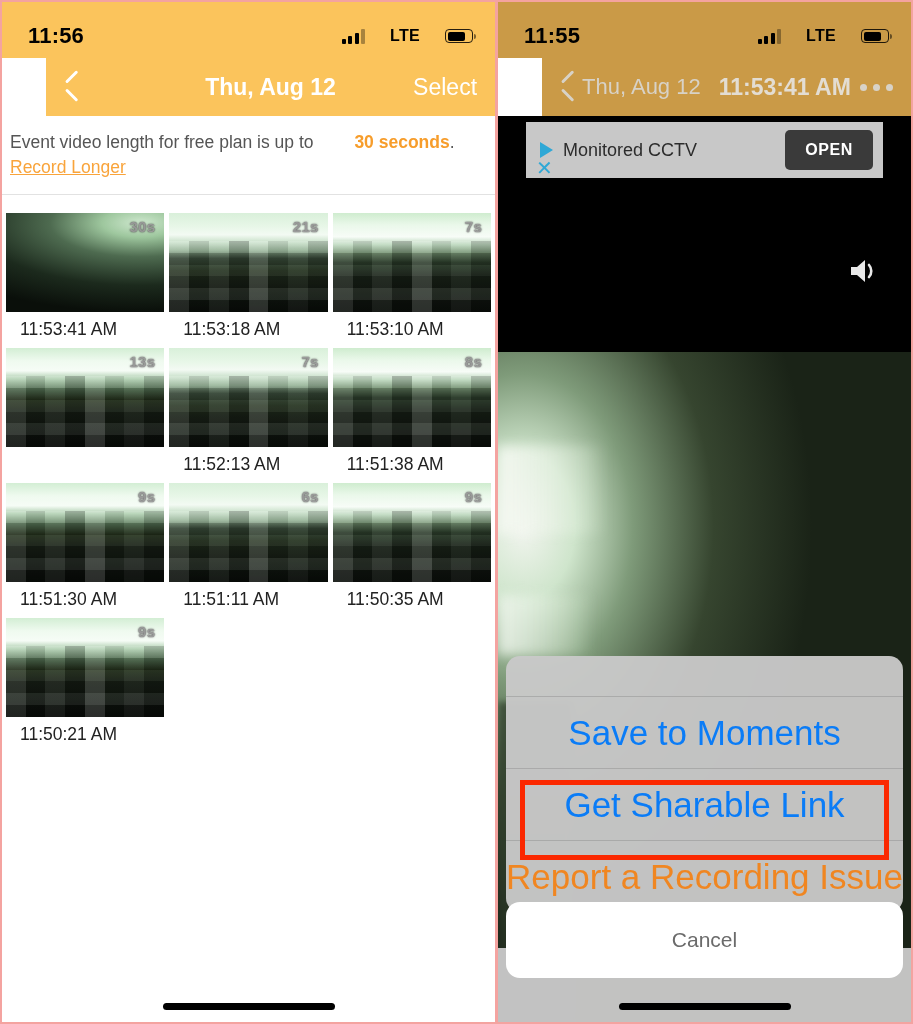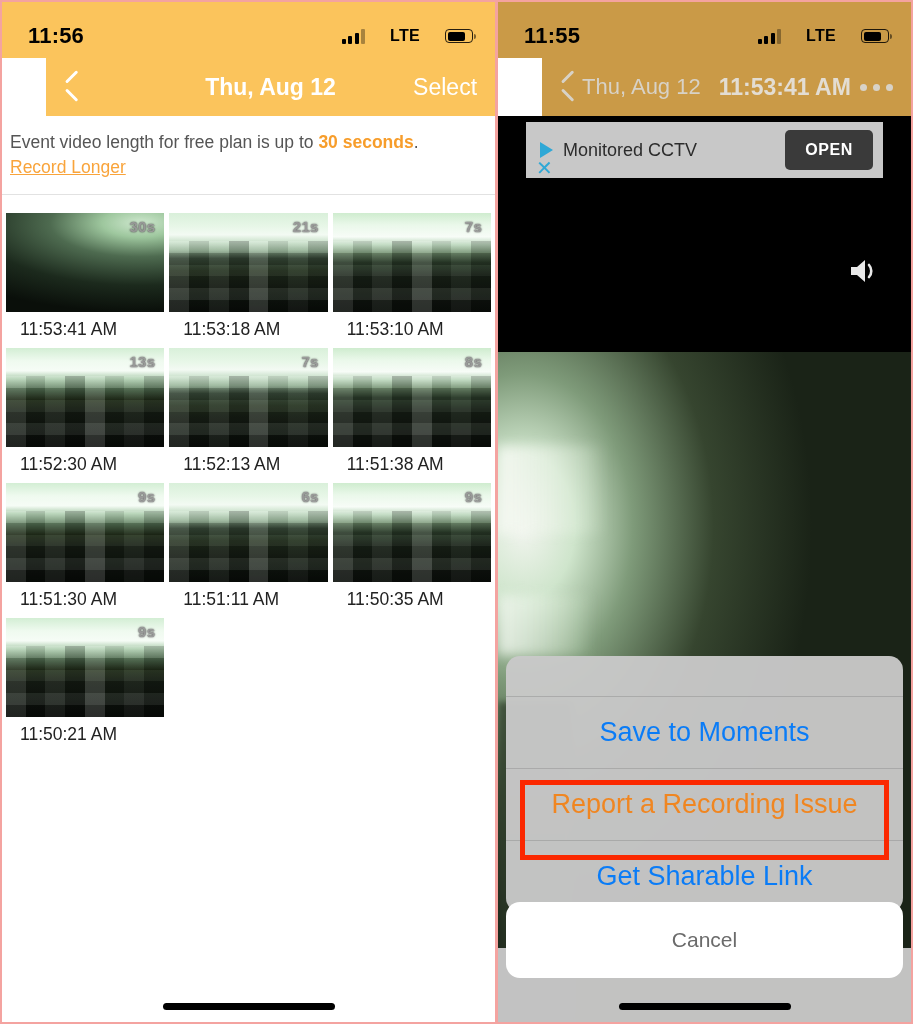--- a/index.html
+++ b/index.html
@@ -96,21 +96,21 @@
   .dots span { width: 7px; height: 7px; border-radius: 50%; background: #d8d2c7; display:block; }
 
   
   .notice {
     padding: 14px 8px 16px 8px;
     border-bottom: 1px solid #e2e2e2;
     background: #fff;
     min-height: 78px;
   }
   .notice p { font-size: 17.5px; color: #555; line-height: 1.45; }
-  .notice b { color: #f79d2b; font-weight: bold; }
+  .notice b { color: #f79d2b; font-weight: bold; margin-left: 36px; }
   .notice a {
     display: inline-block; margin-top: 2px;
     font-size: 17.5px; color: #f9a43b; text-decoration: underline;
   }
 
   
   .grid {
     display: grid;
     grid-template-columns: repeat(3, 1fr);
     gap: 0px 5px;
@@ -254,21 +254,21 @@
   .sheet {
     position: absolute; left: 8px; right: 8px; top: 540px;
     background: rgba(201,201,201,.96);
     border-radius: 14px;
     overflow: hidden;
   }
   .sheet-pad { height: 40px; }
   .sheet-item {
     height: 72px;
     display: flex; align-items: center; justify-content: center;
-    font-size: 27px;
+    font-size: 35px;
     border-top: 1px solid rgba(150,150,150,.55);
   }
   .sheet-item.blue { color: #0a7cf7; }
   .sheet-item.orange { color: #f08621; }
   .sheet-cancel {
     position: absolute; left: 8px; right: 8px; bottom: 48px;
     height: 76px; background: #fff; border-radius: 14px;
     display: flex; align-items: center; justify-content: center;
     font-size: 21px; color: #6b6b6b;
   }
@@ -342,21 +342,20 @@
             <div class="dur">7s</div>
           </div>
           <div class="cap">11:53:10 AM</div>
         </div>
         <div class="cell">
           <div class="thumb">
             <div class="scene scene-room3"></div>
             <div class="pixelate"></div>
             <div class="dur">13s</div>
           </div>
-          <div class="cap">11:52:30 AM</div>
         </div>
         <div class="cell">
           <div class="thumb">
             <div class="scene scene-room"></div>
             <div class="pixelate"></div>
             <div class="dur">7s</div>
           </div>
           <div class="cap">11:52:13 AM</div>
         </div>
         <div class="cell">
@@ -456,22 +455,22 @@
         <div class="vf-shelf"></div>
         <div class="vf-shelf2"></div>
         <div class="vf-sofa"></div>
       </div>
 
       <div class="sheet-bottom-fill"></div>
 
       <div class="sheet">
         <div class="sheet-pad"></div>
         <div class="sheet-item blue">Save to Moments</div>
+        <div class="sheet-item blue">Get Sharable Link</div>
         <div class="sheet-item orange">Report a Recording Issue</div>
-        <div class="sheet-item blue">Get Sharable Link</div>
       </div>
 
       <div class="highlight"></div>
 
       <div class="sheet-cancel">Cancel</div>
     </div>
 
     <div class="home-ind">
         <div class="bar"></div>
       </div>

